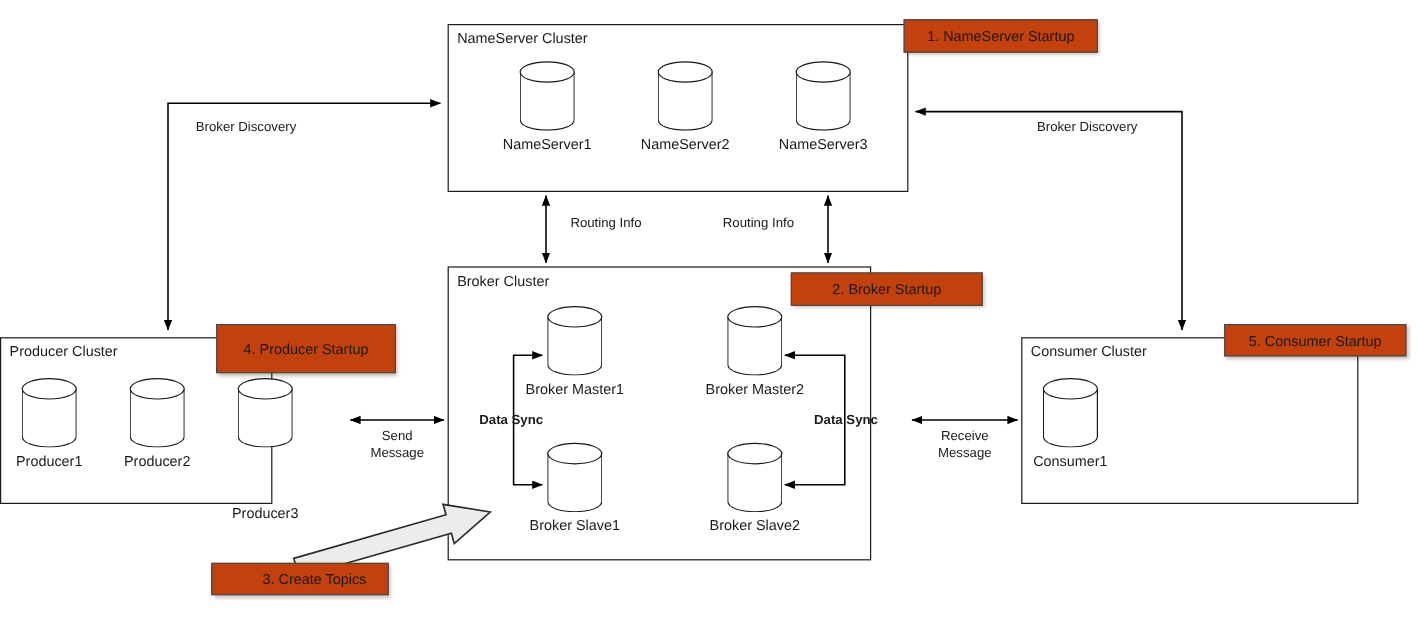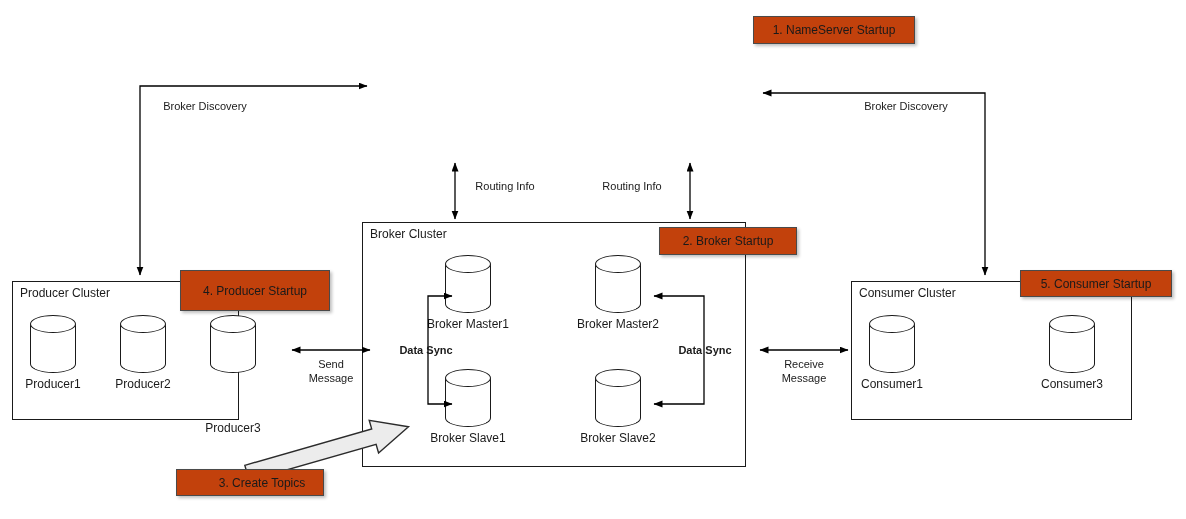--- a/index.html
+++ b/index.html
@@ -38,66 +38,77 @@
     box-sizing:border-box;font-size:12px;display:flex;align-items:center;
     justify-content:center;white-space:nowrap;
     box-shadow:2px 2px 3px rgba(0,0,0,0.25);
   }
 </style>
 </head>
 <body>
 
 <div id="canvas">
 
+  <div class="cluster-box" style="left:373px;top:20px;width:384px;height:140px;">
+    <div class="cluster-title">NameServer Cluster</div>
+    <div class="node" style="left:37px;top:30px;">
+      <div class="cylinder"></div>
+      <div class="node-label">NameServer1</div>
+    </div>
+    <div class="node" style="left:152px;top:30px;">
+      <div class="cylinder"></div>
+      <div class="node-label">NameServer2</div>
+    </div>
+    <div class="node" style="left:267px;top:30px;">
+      <div class="cylinder"></div>
+      <div class="node-label">NameServer3</div>
+    </div>
+  </div>
 
-  <div class="cluster-box" style="left:362px;top:222px;width:384px;height:245px;">
+  <div class="cluster-box" style="left:373px;top:222px;width:353px;height:245px;">
     <div class="cluster-title">Broker Cluster</div>
     <div class="node" style="left:60px;top:32px;">
       <div class="cylinder"></div>
       <div class="node-label">Broker Master1</div>
     </div>
     <div class="node" style="left:210px;top:32px;">
       <div class="cylinder"></div>
       <div class="node-label">Broker Master2</div>
     </div>
     <div class="node" style="left:60px;top:146px;">
       <div class="cylinder"></div>
       <div class="node-label">Broker Slave1</div>
     </div>
     <div class="node" style="left:210px;top:146px;">
       <div class="cylinder"></div>
       <div class="node-label">Broker Slave2</div>
     </div>
   </div>
 
-  <div class="cluster-box" style="left:12px;top:281px;width:227px;height:139px;padding-left:40px;">
+  <div class="cluster-box" style="left:0;top:281px;width:227px;height:139px;padding-left:40px;">
     <div class="cluster-title">Producer Cluster</div>
     <div class="node" style="left:-5px;top:33px;">
       <div class="cylinder"></div>
       <div class="node-label">Producer1</div>
     </div>
     <div class="node" style="left:85px;top:33px;">
       <div class="cylinder"></div>
       <div class="node-label">Producer2</div>
     </div>
     <div class="node" style="left:175px;top:33px;gap:44px;">
       <div class="cylinder"></div>
       <div class="node-label">Producer3</div>
     </div>
   </div>
 
   <div class="cluster-box" style="left:851px;top:281px;width:281px;height:139px;">
     <div class="cluster-title">Consumer Cluster</div>
     <div class="node" style="left:-5px;top:33px;">
       <div class="cylinder"></div>
       <div class="node-label">Consumer1</div>
-    </div>
-    <div class="node" style="left:175px;top:33px;">
-      <div class="cylinder"></div>
-      <div class="node-label">Consumer3</div>
     </div>
   </div>
 
   <svg id="connectors" width="1186" height="519" viewBox="0 0 1186 519">
     <defs>
       <marker id="arr" markerWidth="11" markerHeight="9" refX="8.5" refY="3.5" orient="auto-start-reverse" markerUnits="userSpaceOnUse">
         <path d="M0,0 L9,3.5 L0,7 Z" fill="#000"></path>
       </marker>
     </defs>
 
@@ -124,18 +135,18 @@
   <div class="edge-label" style="left:160px;top:100px;width:90px;">Broker Discovery</div>
   <div class="edge-label" style="left:861px;top:100px;width:90px;">Broker Discovery</div>
   <div class="edge-label" style="left:465px;top:180px;width:80px;">Routing Info</div>
   <div class="edge-label" style="left:592px;top:180px;width:80px;">Routing Info</div>
   <div class="edge-label" style="left:301px;top:358px;width:60px;">Send Message</div>
   <div class="edge-label" style="left:769px;top:358px;width:70px;">Receive Message</div>
   <div class="edge-label bold" style="left:386px;top:344px;width:80px;">Data Sync</div>
   <div class="edge-label bold" style="left:665px;top:344px;width:80px;">Data Sync</div>
 
   <div class="step-badge" style="left:753px;top:16px;width:162px;height:28px;">1. NameServer Startup</div>
-  <div class="step-badge" style="left:659px;top:227px;width:138px;height:28px;">2. Broker Startup</div>
+  <div class="step-badge" style="left:659px;top:227px;width:160px;height:28px;">2. Broker Startup</div>
   <div class="step-badge" style="left:176px;top:469px;width:148px;height:27px;padding-left:24px;">3. Create Topics</div>
   <div class="step-badge" style="left:180px;top:270px;width:150px;height:41px;">4. Producer Startup</div>
   <div class="step-badge" style="left:1020px;top:270px;width:152px;height:27px;">5. Consumer Startup</div>
 
 </div>
 
 </body></html>

